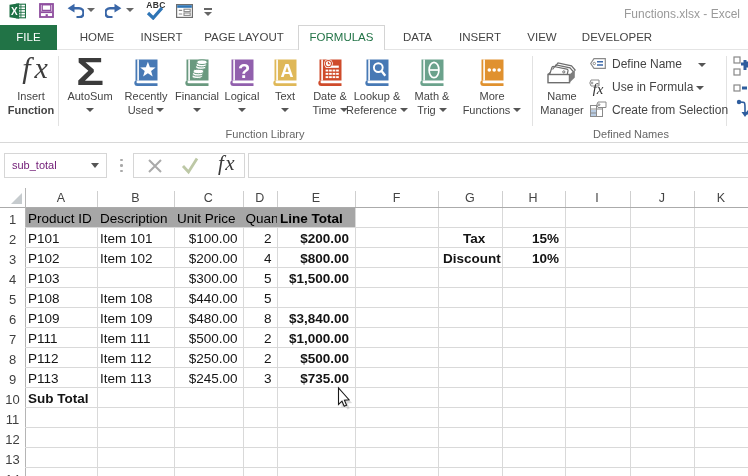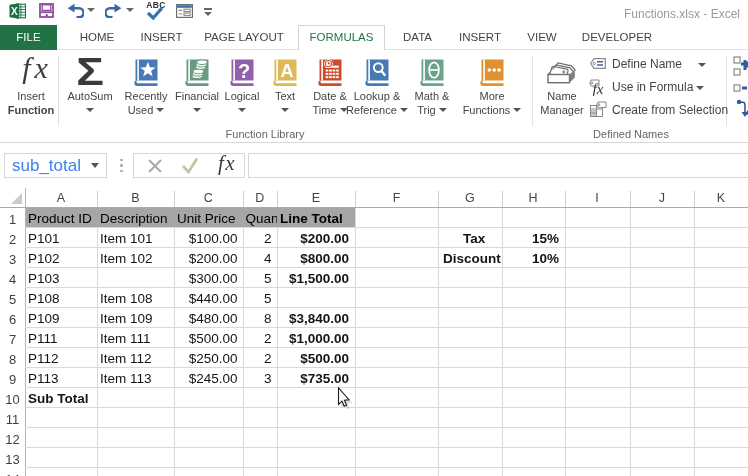--- a/index.html
+++ b/index.html
@@ -232,21 +232,21 @@
 <g stroke="#2e5d9e" stroke-width="1.6" fill="none">
 <path d="M9 47 C14 47 14 47 14 53 M14 53 v6"></path>
 </g>
 <g fill="#2e5d9e">
         <circle cx="8" cy="47" r="2.2"></circle>
         <path d="M14 62 l-3.5 -5 l7 0 z"></path>
         <path d="M17 55 l-4 4.5 l5 0 z"></path>
       </g>
 </svg>
 <div class="abs" style="left:4px;top:153px;width:103px;height:25px;background:#fff;border:1px solid #d6d6d6;"></div>
-<div class="abs" style="left:12px;top:153px;width:70px;height:28px;line-height:25px;font-size:17px;color:#3b82f6;">sub_total</div>
+<div class="abs" style="left:12px;top:153px;width:70px;height:28px;line-height:25px;font-size:11px;color:#701a75;">sub_total</div>
 <div class="abs" style="left:91px;top:163px;width:0;height:0;border-left:4.5px solid transparent;border-right:4.5px solid transparent;border-top:5px solid #555;"></div>
 <div class="abs" style="left:120px;top:158.5px;width:2.5px;height:2.5px;background:#a9a9a9;border-radius:50%;"></div>
 <div class="abs" style="left:120px;top:164px;width:2.5px;height:2.5px;background:#a9a9a9;border-radius:50%;"></div>
 <div class="abs" style="left:120px;top:169.5px;width:2.5px;height:2.5px;background:#a9a9a9;border-radius:50%;"></div>
 <div class="abs" style="left:133px;top:153px;width:112px;height:25px;background:#fff;border:1px solid #d6d6d6;"></div>
 <svg class="abs" style="left:147px;top:158px;" width="16" height="16" viewBox="0 0 16 16">
 <path d="M2 2 L14 14 M14 2 L2 14" stroke="#aaaaaa" stroke-width="2" fill="none"></path>
 </svg>
 <svg class="abs" style="left:181px;top:156px;" width="18" height="19" viewBox="0 0 18 19">
 <path d="M2 10 L7.5 16 L16 2.5" stroke="#bdc8a6" stroke-width="2.8" fill="none"></path>

